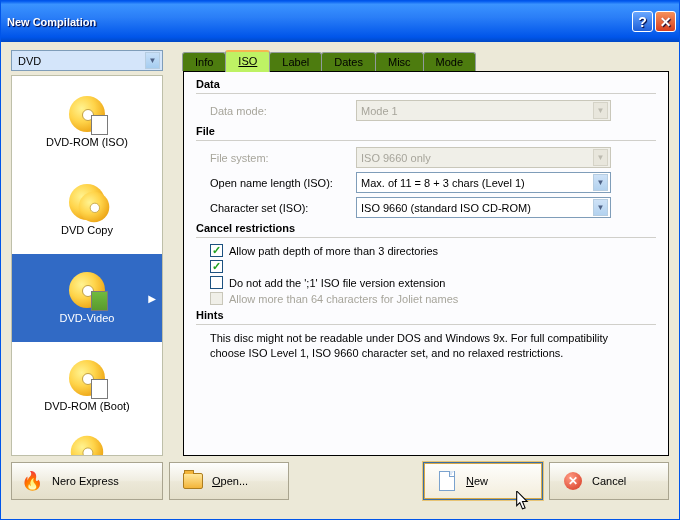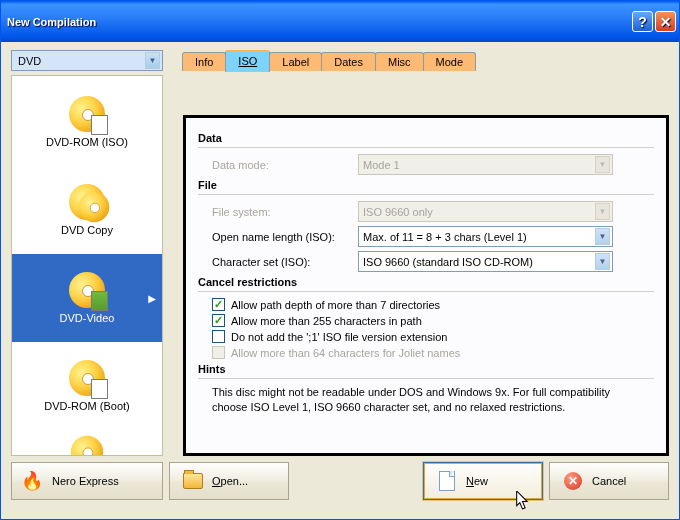--- a/index.html
+++ b/index.html
@@ -27,23 +27,23 @@
 .side-item .tri { position:absolute; right:6px; top:50%; transform:translateY(-50%); color:#fff; font-size:10px; }
 .dvd-icon { width: 36px; height: 36px; border-radius: 50%; background: radial-gradient(circle at 35% 35%, #fff391 0%, #ffd44a 40%, #f0ad1e 70%, #cf8b00 100%); position: relative; }
 .dvd-icon::after { content:''; position:absolute; width:10px; height:10px; background:#fff; border-radius:50%; top:13px; left:13px; border:1px solid #c2a040;}
 .dvd-overlay { position:absolute; right:-3px; bottom:-3px; width:17px; height:20px; background:#fff; border:1px solid #7a7a7a; }
 .dvd-overlay.film { background: linear-gradient(#6fbb3e,#5a9a2e); }
 .dvd-overlay.boot { background:#fff; }
 
 .right-col { flex: 1; display: flex; flex-direction: column; }
 .tabs { display: flex; height: 21px; padding-left: 0; }
 .tab { padding: 3px 12px 0 12px; border: 1px solid #919b9c; border-bottom: none; background: #f4f3ee; margin-right: 0px; border-radius: 3px 3px 0 0; position: relative; border-top:2px solid #f4b751;}
-.tab.inactive { border-top:1px solid #919b9c; top: 2px; height:19px; background:#fdba74; margin-left:-1px;}
-.tab.active { background: #7dd3fc; z-index: 2; height:22px; margin-left:-1px;text-decoration:underline;}
-.tabpanel { flex: 1; border: 3px solid #000000; background: #fcfcfe; padding: 10px 12px; overflow:auto;margin-top:44px; }
+.tab.inactive { border-top:1px solid #919b9c; top: 2px; height:19px; background:#4d7c0f; margin-left:-1px;}
+.tab.active { background: #bef264; z-index: 2; height:22px; margin-left:-1px;text-decoration:underline;}
+.tabpanel { flex: 1; border: 1px solid #000000; background: #fcfcfe; padding: 2px 12px; overflow:auto; }
 
 .section-head { font-weight: bold; color: #000; margin: 4px 0 2px 0; }
 .divider { height:1px; background:#d0cfca; margin: 3px 0 6px 0; }
 .field-row { display:flex; align-items:center; margin: 4px 0 4px 14px; }
 .field-label { width: 146px; color:#000; }
 .field-label.disabled { color: #a7a59b; }
 .sel { flex:1; max-width:255px; height:21px; border:1px solid #7f9db9; background:#fff; display:flex; align-items:center; padding:0 2px 0 4px; }
 .sel.disabled { background:#f0efe8; color:#a7a59b; border-color:#c9c7ba; }
 .sel .selarrow { width:15px; height:17px; margin-left:auto; background:linear-gradient(#cee2f7,#b3d2ef); border:1px solid #b6cde1; display:flex; align-items:center; justify-content:center; color:#4d6185; font-size:8px; }
 .sel.disabled .selarrow { background:#e8e6dc; border-color:#d5d3c7; color:#bcbaaf;}
@@ -174,25 +174,24 @@
             <div class="sel">
               <span>ISO 9660 (standard ISO CD-ROM)</span>
               <div class="selarrow">▼</div>
             </div>
           </div>
 
           <div class="section-head">Cancel restrictions</div>
           <div class="divider"></div>
           <div class="chk-row">
             <div class="chk">✓</div>
-            <span>Allow path depth of more than 7 directories</span>
+            <span>Allow path depth of more than 3 directories</span>
           </div>
           <div class="chk-row">
             <div class="chk">✓</div>
-            <span>Allow more than 255 characters in path</span>
           </div>
           <div class="chk-row">
             <div class="chk unchecked">✓</div>
             <span>Do not add the ';1' ISO file version extension</span>
           </div>
           <div class="chk-row">
             <div class="chk unchecked disabled">✓</div>
             <span class="chk-label disabled">Allow more than 64 characters for Joliet names</span>
           </div>
 

